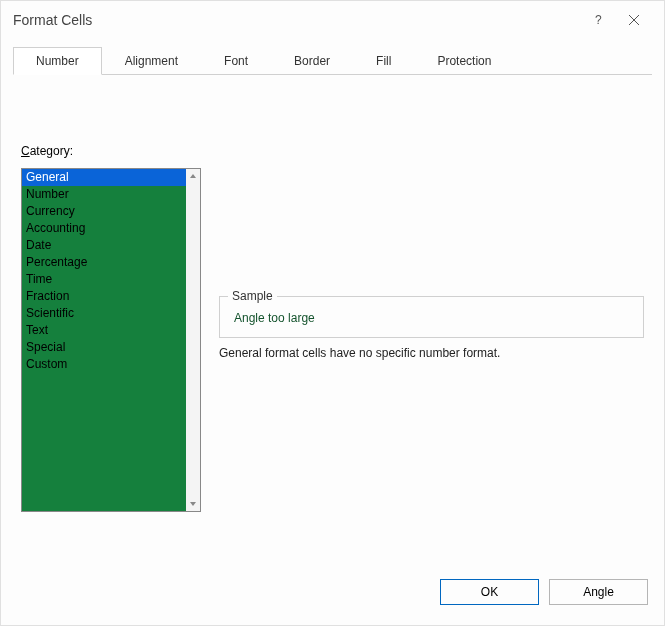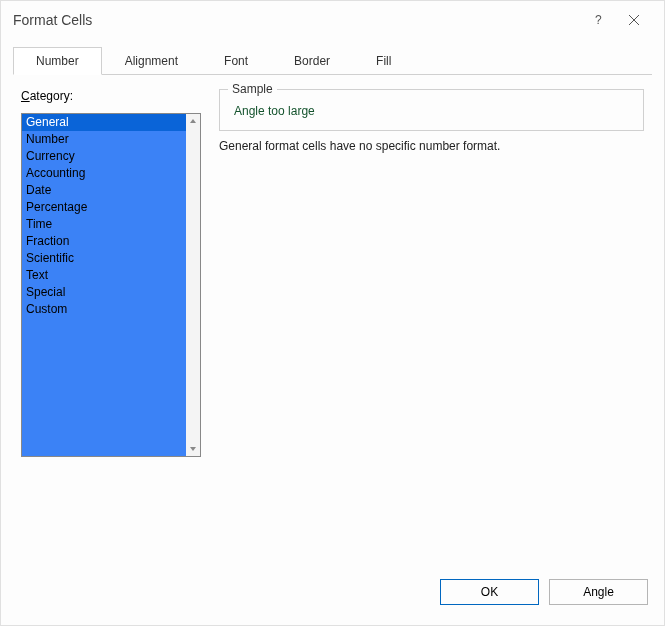--- a/index.html
+++ b/index.html
@@ -4,23 +4,23 @@
   <style>
     * { box-sizing: border-box; margin: 0; padding: 0; font-family: "Segoe UI", Tahoma, sans-serif; font-size: 12px; }
     body { background: #fff; width: 665px; height: 626px; position: relative; }
     .dialog { width: 665px; height: 626px; border: 1px solid #e0e0e0; background: #fdfdfd; display: flex; flex-direction: column; }
     .titlebar { height: 38px; display: flex; align-items: center; padding: 0 12px; color: #555; }
     .titlebar .title { flex: 1; font-size: 14px; color: #444; }
     .titlebar .btn { width: 36px; height: 32px; display: flex; align-items: center; justify-content: center; color: #555; }
     .tabs { display: flex; margin: 8px 12px 0 12px; border-bottom: 1px solid #d0d0d0; }
     .tab { padding: 6px 22px; border: 1px solid transparent; border-bottom: none; margin-bottom: -1px; color: #333; cursor: pointer; }
     .tab.active { background: #fff; border-color: #d0d0d0; border-bottom: 1px solid #fff; position: relative; }
-    .content { flex: 1; padding: 14px 20px 0 20px; display: flex; gap: 18px; }
+    .content { flex: 1; padding: 14px 20px 0 20px; display: flex; gap: 18px; align-items: center; }
     .left { width: 180px; display: flex; flex-direction: column; }
-    .listbox { border: 1px solid #888; height: 344px; background: #3b82f6; position: relative; overflow: hidden; margin-top: 10px; }
+    .listbox { border: 1px solid #888; height: 344px; background: #15803d; position: relative; overflow: hidden; margin-top: 10px; }
     .list-inner { position: absolute; left: 0; top: 0; right: 14px; bottom: 0; }
     .list-item { padding: 0 4px; height: 17px; line-height: 17px; cursor: default; }
     .list-item.selected { background: #0a64d8; color: #fff; }
     .scrolltrack { position: absolute; right: 0; top: 0; width: 14px; bottom: 0; background: #f4f4f4; display: flex; flex-direction: column; justify-content: space-between; align-items: center; }
     .scrolltrack .arrow { width: 14px; height: 14px; display: flex; align-items: center; justify-content: center; color: #888; }
     .right { flex: 1; padding-top: 0; }
     .sample-box { position: relative; border: 1px solid #d0d0d0; padding: 14px 12px 12px 12px; margin-bottom: 8px; }
     .sample-label { position: absolute; top: -8px; left: 8px; background: #fdfdfd; padding: 0 4px; color: #333; }
     .sample-value { padding-left: 2px; color: #14532d; }
     .description { color: #222; }
@@ -47,20 +47,21 @@
         </svg>
     </div>
   </div>
 
   <div class="tabs">
     <div class="tab active">Number</div>
     <div class="tab">Alignment</div>
     <div class="tab">Font</div>
     <div class="tab">Border</div>
     <div class="tab">Fill</div>
+    <div class="tab">Protection</div>
   </div>
 
   <div class="content">
     <div class="left">
       <div><span style="text-decoration: underline">C</span><span>ategory:</span></div>
       <div class="listbox">
         <div class="list-inner">
           <div class="list-item selected">General</div>
           <div class="list-item">Number</div>
           <div class="list-item">Currency</div>

